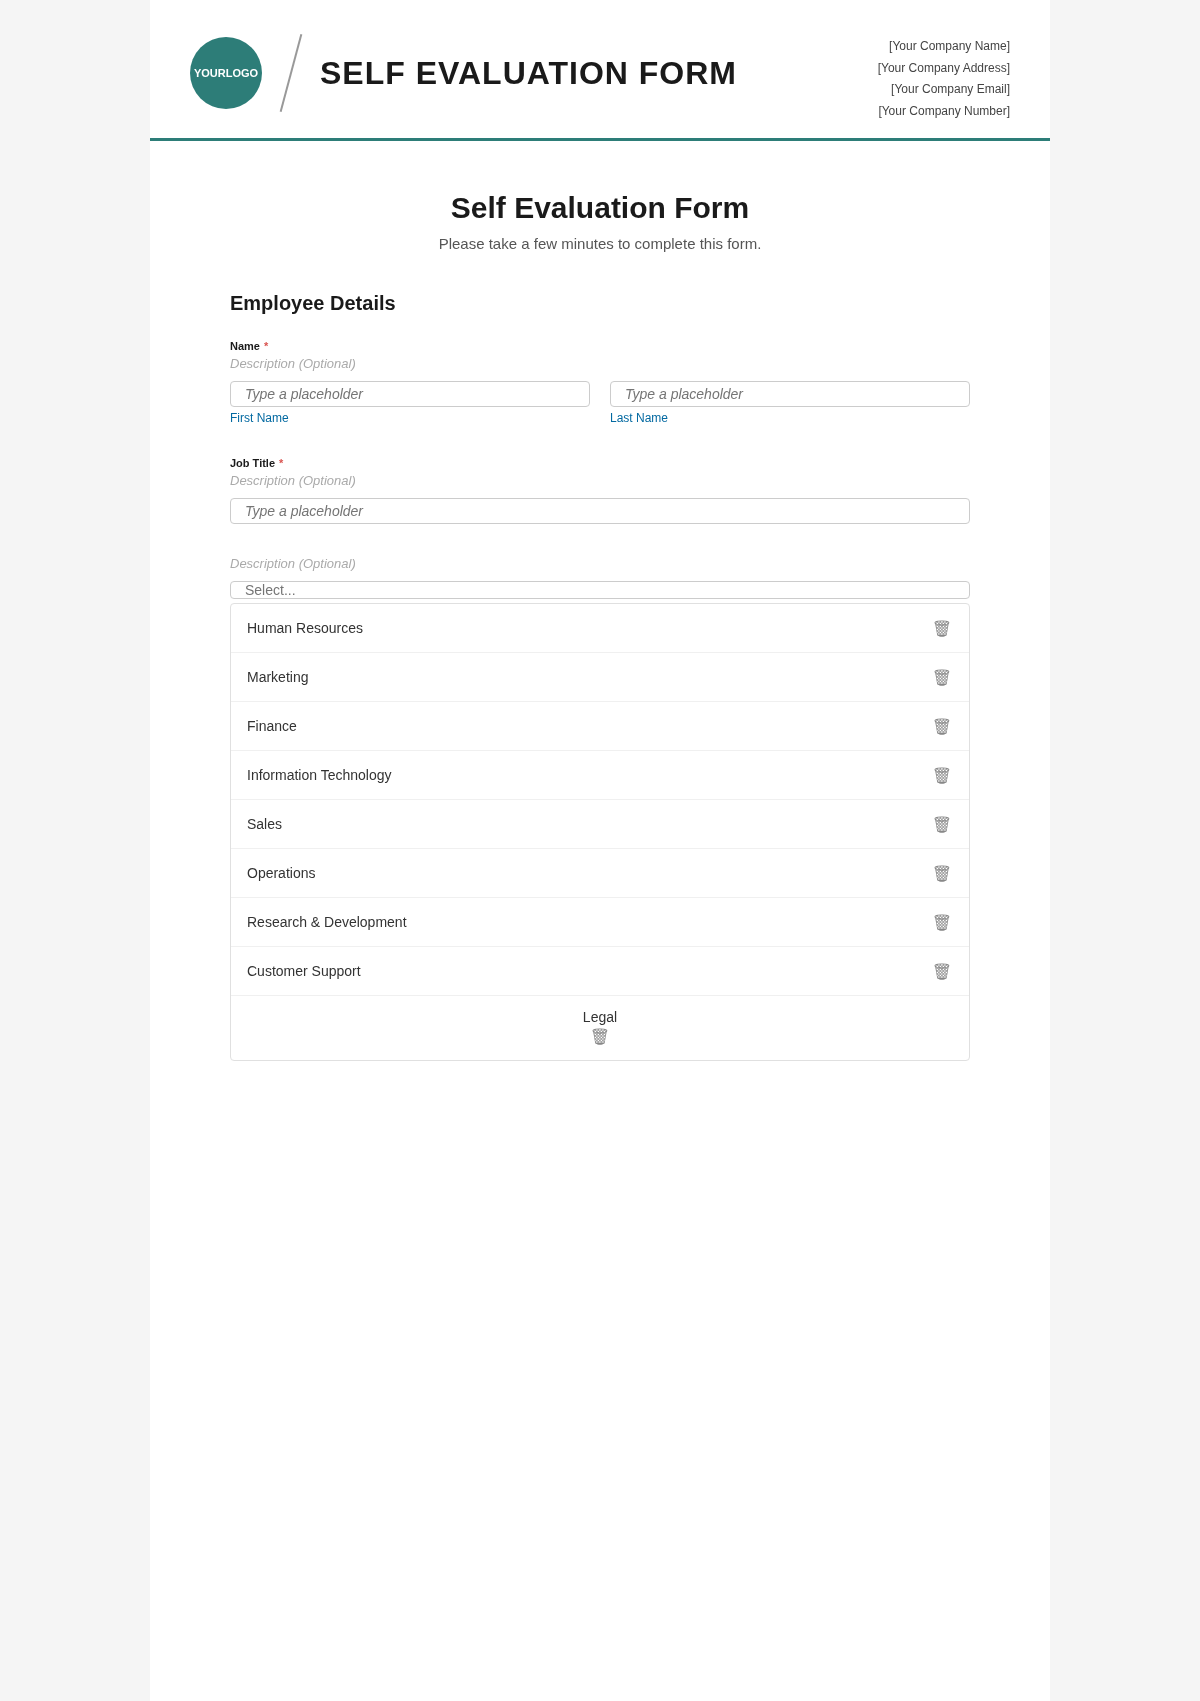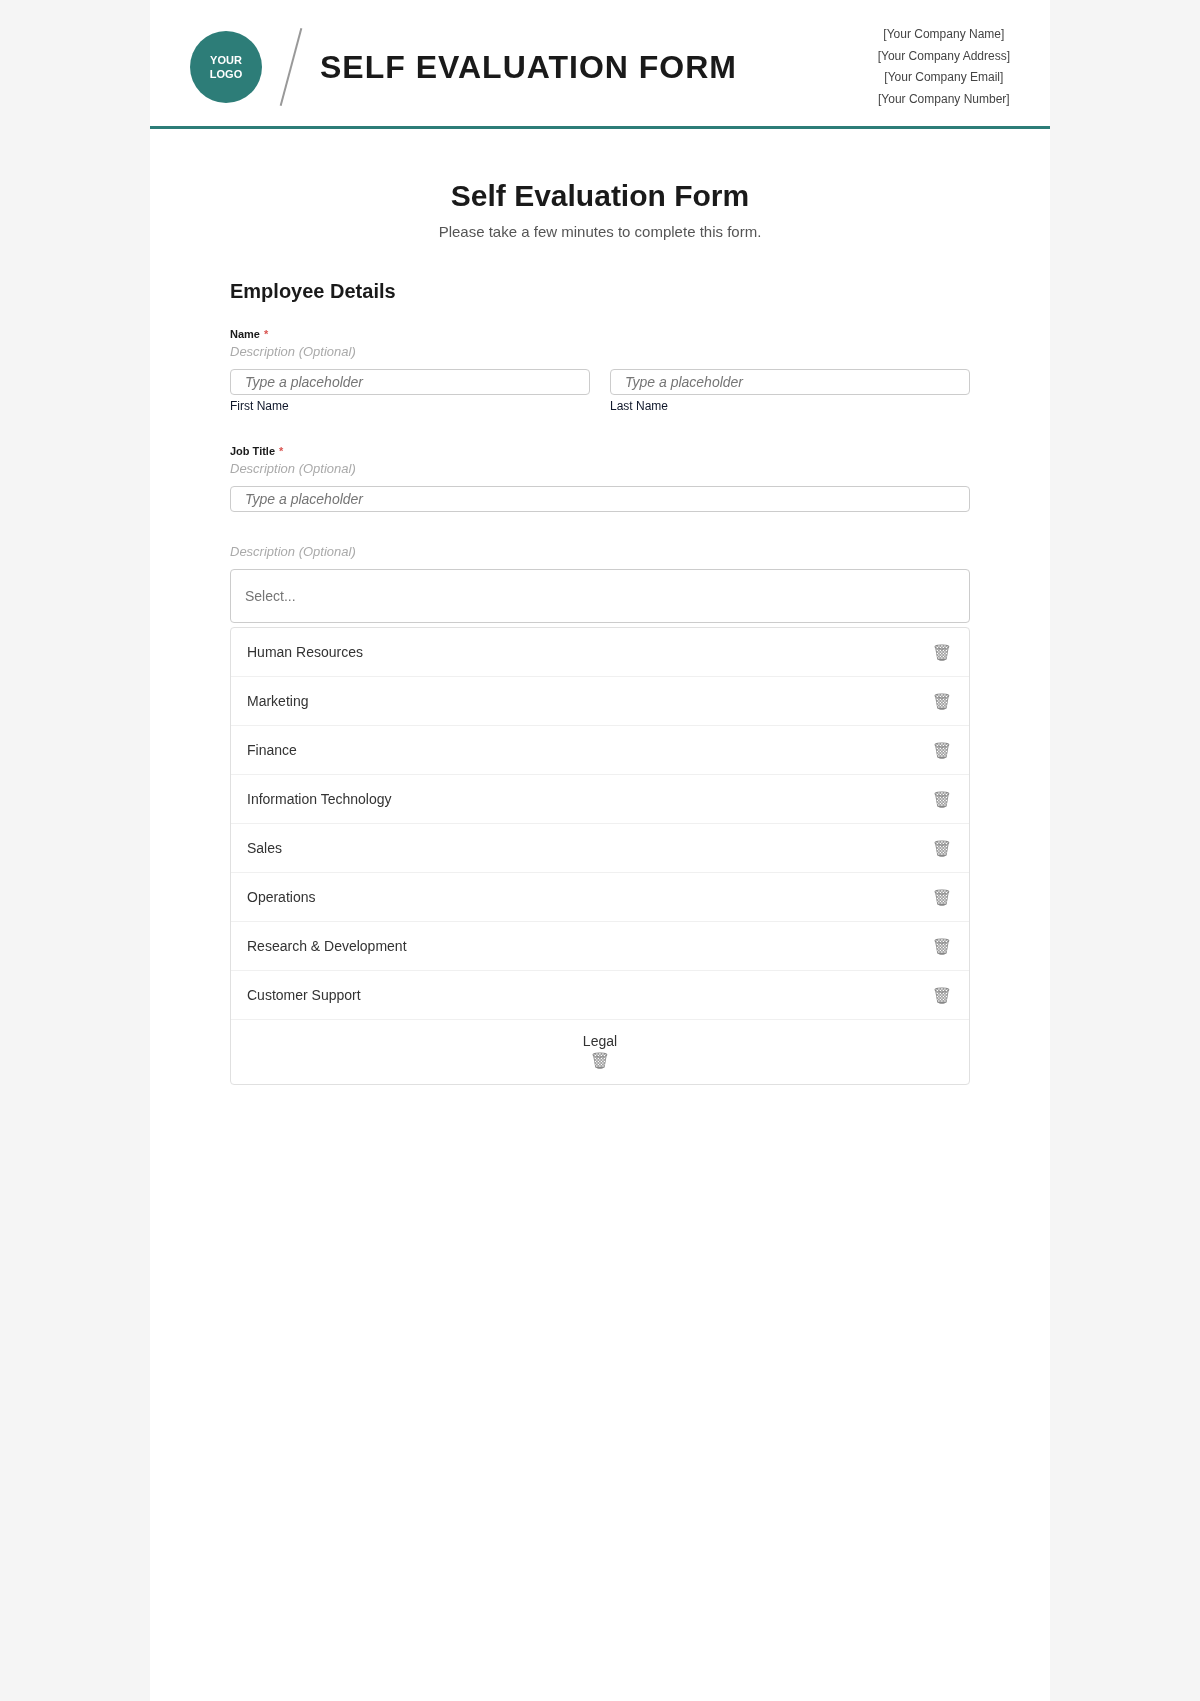--- a/index.html
+++ b/index.html
@@ -32,21 +32,21 @@
       position: relative;
     }
 
     .logo-circle {
       width: 72px;
       height: 72px;
       border-radius: 50%;
       background-color: #2d7d78;
       color: white;
       display: flex;
-      flex-direction: column;
+      flex-direction: row;
       align-items: center;
       justify-content: center;
       font-size: 11px;
       font-weight: 700;
       text-align: center;
       line-height: 1.3;
       flex-shrink: 0;
     }
 
     .header-divider {
@@ -60,24 +60,25 @@
     .header-title {
       font-size: 32px;
       font-weight: 900;
       color: #1a1a1a;
       letter-spacing: 1px;
       text-transform: uppercase;
       flex: 1;
     }
 
     .company-info {
-      text-align: center;
+      text-align: right;
       font-size: 12px;
       color: #444;
       line-height: 1.8;
+      margin-top: 12px;
     }
 
     
     .main-content {
       padding: 50px 80px 60px 80px;
     }
 
     .form-title {
       font-size: 30px;
       font-weight: 700;
@@ -139,30 +140,30 @@
       padding: 4px 14px;
       font-size: 14px;
       color: #aaa;
       font-style: italic;
       background: #fff;
       outline: none;
     }
 
     .input-sublabel {
       font-size: 12px;
-      color: #0f172a;
+      color: #0369a1;
       margin-top: 4px;
     }
 
     
     .select-input {
       width: 100%;
       border: 1.5px solid #ccc;
       border-radius: 4px;
-      padding: 18px 14px;
+      padding: 0 14px;
       font-size: 14px;
       color: #aaa;
       background: #fff;
       outline: none;
     }
 
     .options-list {
       border: 1.5px solid #e0e0e0;
       border-radius: 4px;
       margin-top: 4px;

